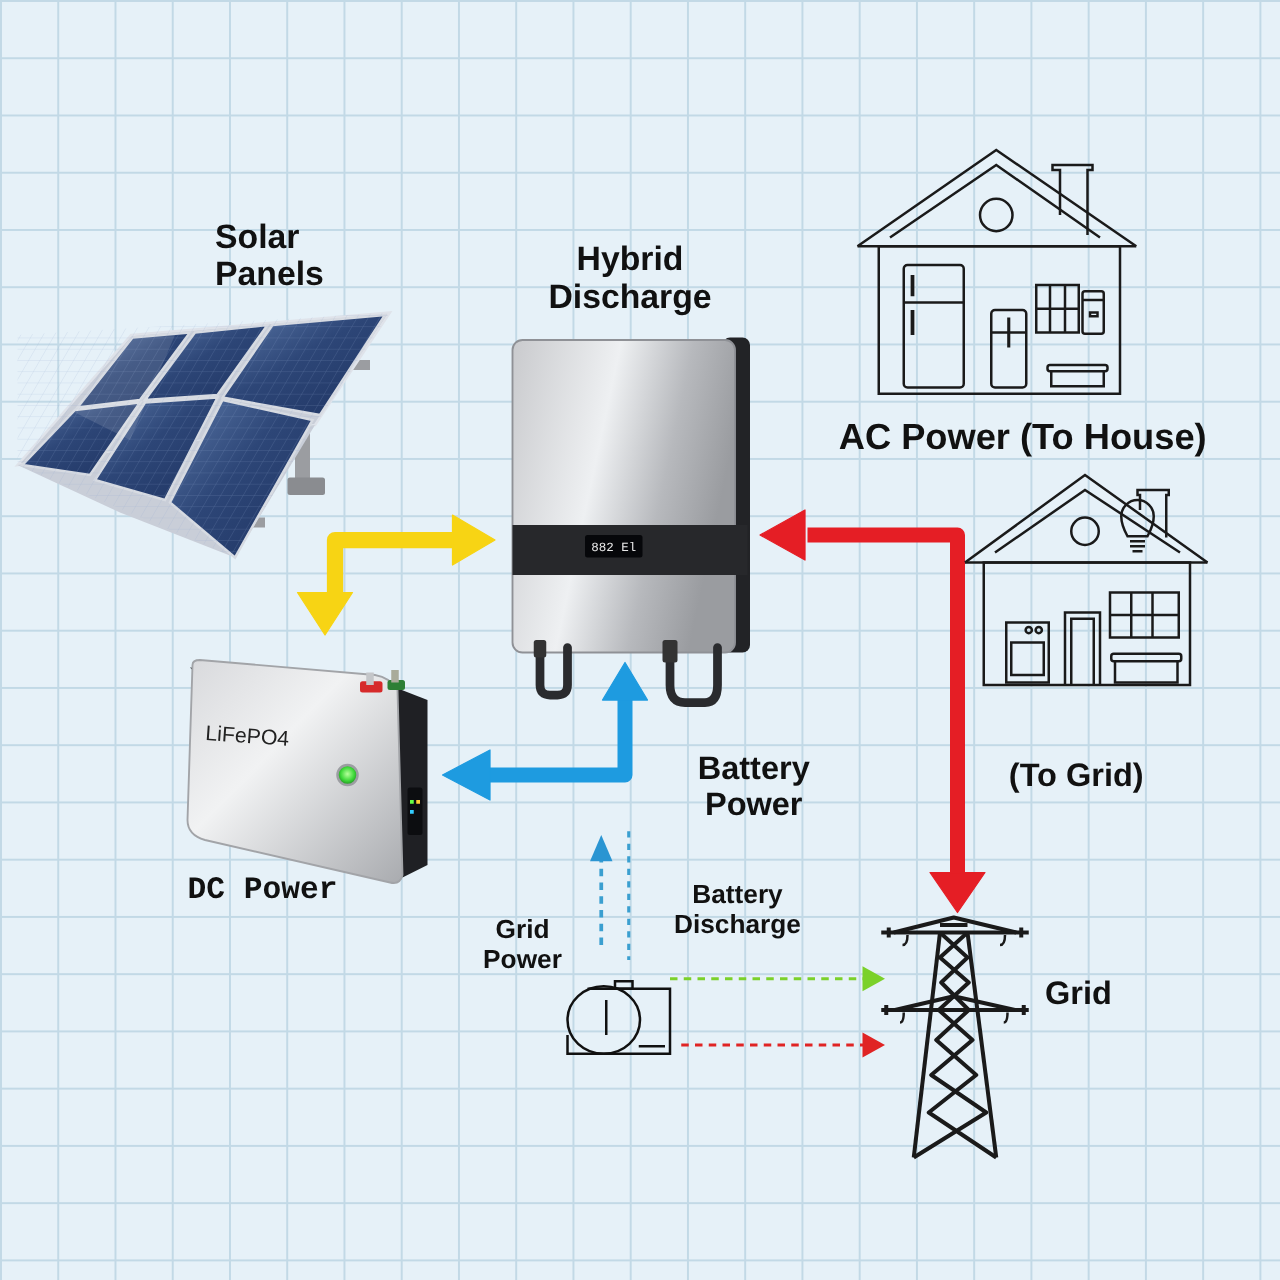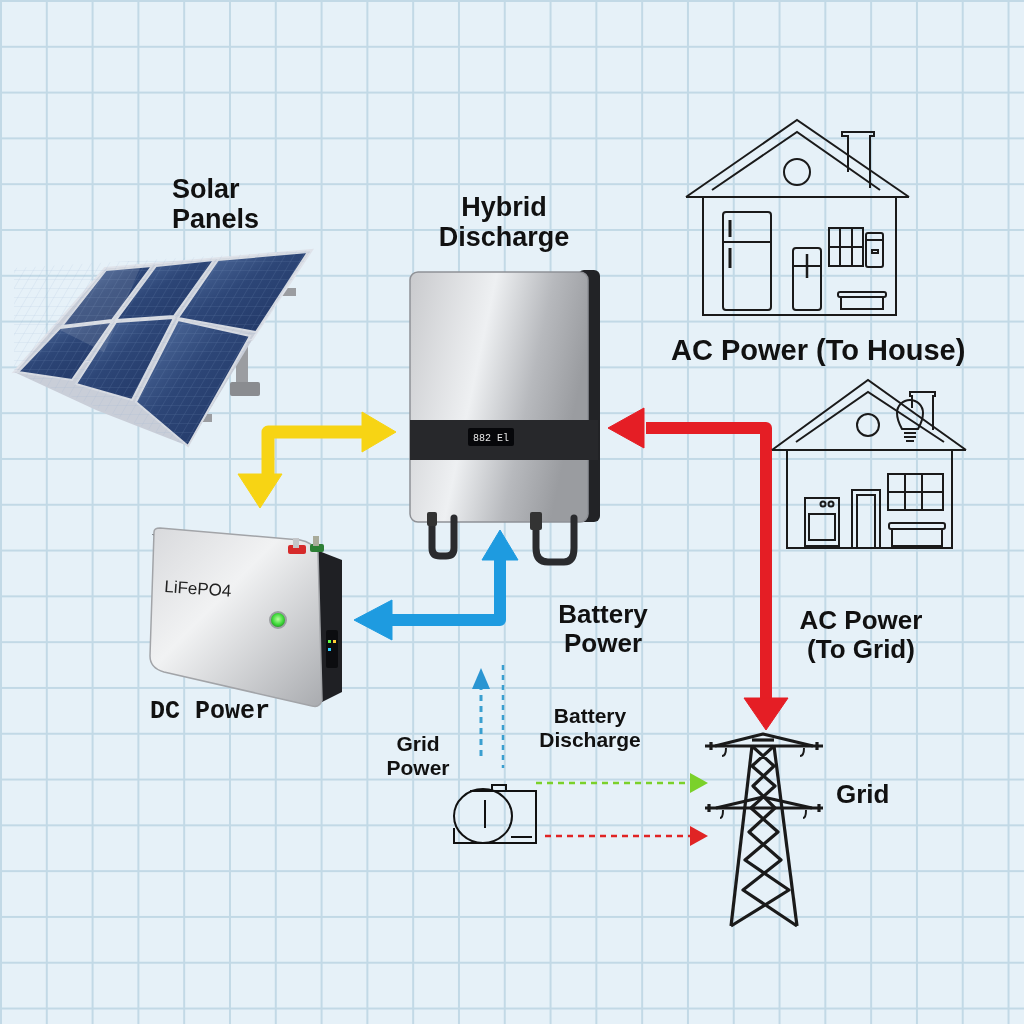--- a/index.html
+++ b/index.html
@@ -243,21 +243,20 @@
 <div class="lbl" style="left:150px; top:698px; font-size:25px;font-family:Liberation Mono, monospace;">
   <span>DC Power</span>
 </div>
 
 <div class="lbl" style="left:546px; top:600px; font-size:26px; text-align:center; width:114px;">
   <span>Battery</span>
   <span>Power</span>
 </div>
 
 <div class="lbl" style="left:788px; top:606px; font-size:26px; text-align:center; width:146px;">
-  <span>AC Power</span>
   <span>(To Grid)</span>
 </div>
 
 <div class="lbl" style="left:532px; top:704px; font-size:21px; text-align:center; width:116px;">
   <span>Battery</span>
   <span>Discharge</span>
 </div>
 
 <div class="lbl" style="left:380px; top:732px; font-size:21px; text-align:center; width:76px;">
   <span>Grid</span>

